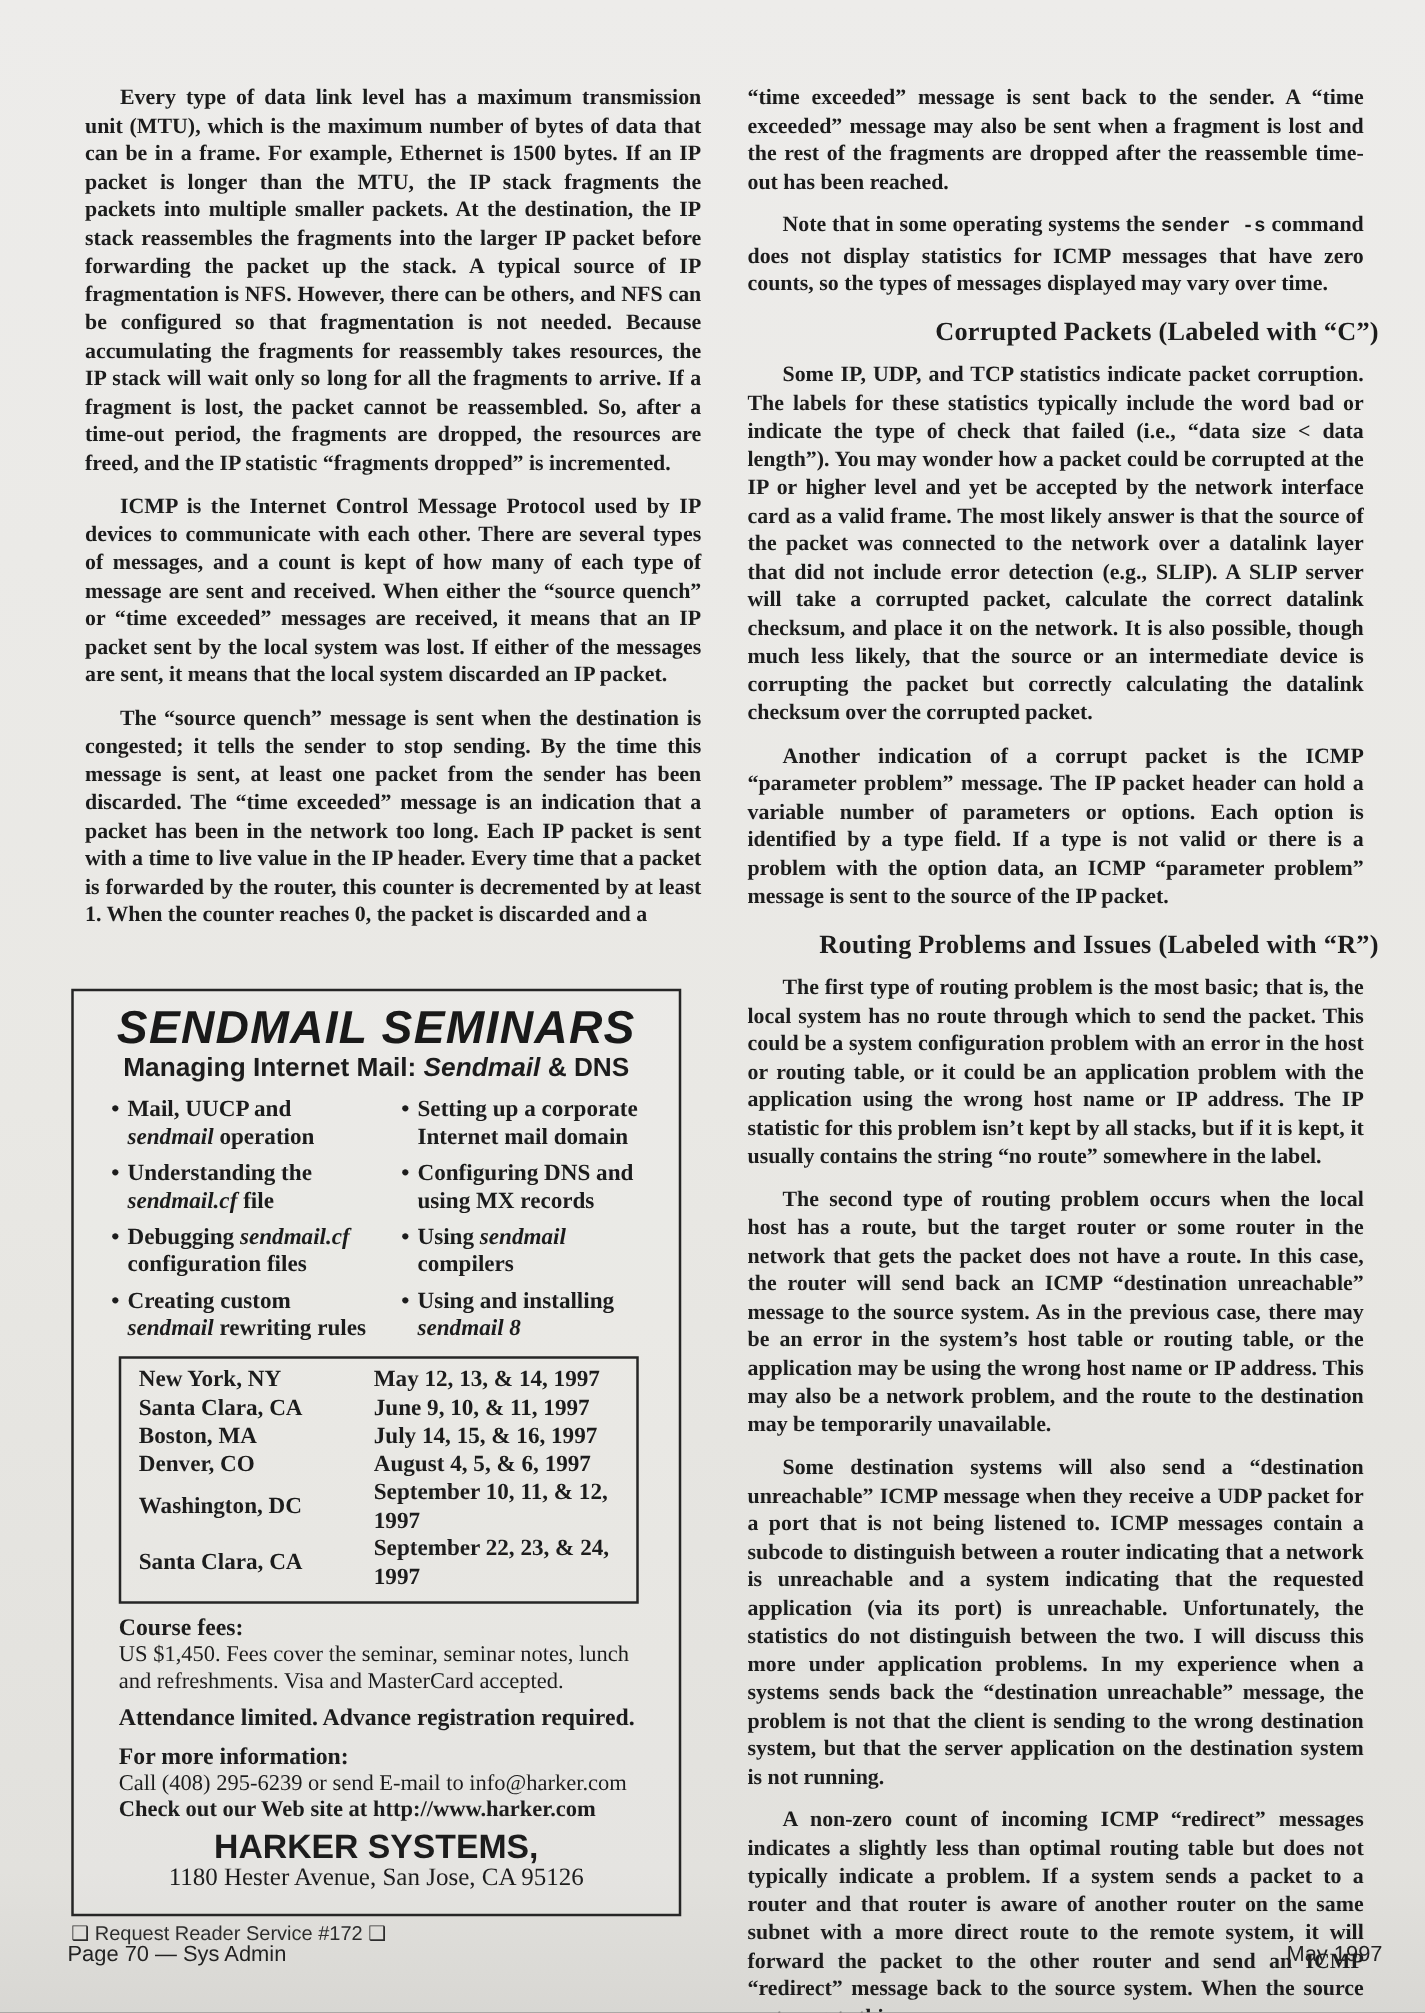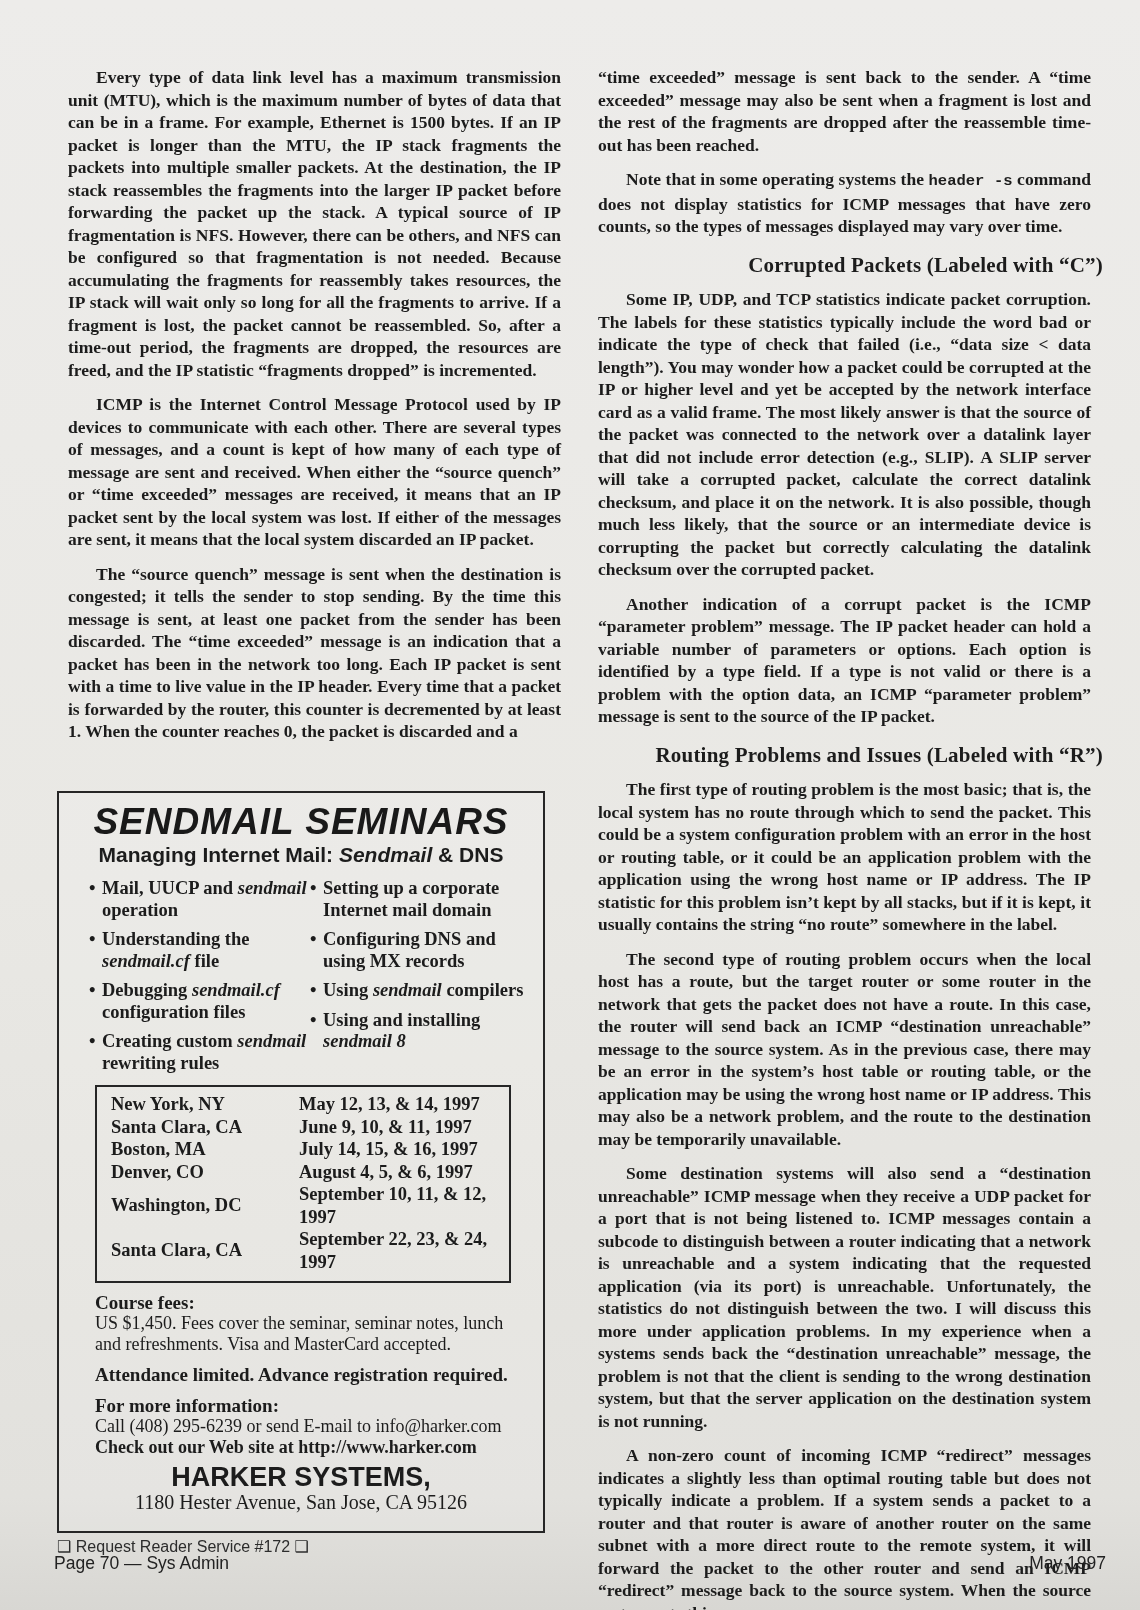--- a/index.html
+++ b/index.html
@@ -19,21 +19,21 @@
                margin:16px 0 5px 0; letter-spacing:0.2px; }
   .code { font-family:"Liberation Mono", monospace; font-size:15.5px; white-space:nowrap; }
   
   .ad { position:absolute; left:57px; top:791px; width:484px; height:738px;
         border:2px solid #262626; overflow:hidden; background:rgba(255,255,255,0.12); }
   .ad-title { margin-top:9px; text-align:center; font-family:"Liberation Sans",sans-serif;
               font-weight:bold; font-style:italic; font-size:37px; line-height:40px;
               letter-spacing:1px; color:#191919; }
   .ad-sub { text-align:center; font-family:"Liberation Sans",sans-serif; font-weight:bold;
             font-size:21px; line-height:25px; }
-  .bullets { display:flex; padding:11px 12px 0 30px; }
+  .bullets { display:flex; padding:11px 12px 0 30px; gap:22px; }
   .bcol { flex:1; }
   .bullet { position:relative; font-weight:bold; font-size:18.5px; line-height:21.5px;
             margin-bottom:8px; padding-left:13px; }
   .bullet::before { content:"\2022"; position:absolute; left:0; }
   .locbox { margin:3px 32px 0 36px; border:2px solid #262626; padding:6px 10px 8px 14px; }
   .loc-title { font-weight:bold; font-size:19.5px; line-height:23px; margin-bottom:4px; }
   table.loc { border-collapse:collapse; }
   table.loc td { font-weight:bold; font-size:18.5px; line-height:22.5px; padding:0; }
   td.city { width:188px; }
   .blk { margin:9px 32px 0 36px; }
@@ -56,21 +56,21 @@
 <div class="page">
 
   <div class="col col-left">
     <p class="ind">Every type of data link level has a maximum transmission unit (MTU), which is the maximum number of bytes of data that can be in a frame. For example, Ethernet is 1500 bytes. If an IP packet is longer than the MTU, the IP stack fragments the packets into multiple smaller packets. At the destination, the IP stack reassembles the fragments into the larger IP packet before forwarding the packet up the stack. A typical source of IP fragmentation is NFS. However, there can be others, and NFS can be configured so that fragmentation is not needed. Because accumulating the fragments for reassembly takes resources, the IP stack will wait only so long for all the fragments to arrive. If a fragment is lost, the packet cannot be reassembled. So, after a time-out period, the fragments are dropped, the resources are freed, and the IP statistic “fragments dropped” is incremented.</p>
     <p class="ind">ICMP is the Internet Control Message Protocol used by IP devices to communicate with each other. There are several types of messages, and a count is kept of how many of each type of message are sent and received. When either the “source quench” or “time exceeded” messages are received, it means that an IP packet sent by the local system was lost. If either of the messages are sent, it means that the local system discarded an IP packet.</p>
     <p class="ind">The “source quench” message is sent when the destination is congested; it tells the sender to stop sending. By the time this message is sent, at least one packet from the sender has been discarded. The “time exceeded” message is an indication that a packet has been in the network too long. Each IP packet is sent with a time to live value in the IP header. Every time that a packet is forwarded by the router, this counter is decremented by at least 1. When the counter reaches 0, the packet is discarded and a</p>
   </div>
 
   <div class="col col-right">
     <p>“time exceeded” message is sent back to the sender. A “time exceeded” message may also be sent when a fragment is lost and the rest of the fragments are dropped after the reassemble time-out has been reached.</p>
-    <p class="ind"><span>Note that in some operating systems the </span><span class="code">header -s</span><span> command does not display statistics for ICMP messages that have zero counts, so the types of messages displayed may vary over time.</span></p>
+    <p class="ind"><span>Note that in some operating systems the </span><span class="code">sender -s</span><span> command does not display statistics for ICMP messages that have zero counts, so the types of messages displayed may vary over time.</span></p>
     <div class="section-h">Corrupted Packets (Labeled with “C”)</div>
     <p class="ind">Some IP, UDP, and TCP statistics indicate packet corruption. The labels for these statistics typically include the word bad or indicate the type of check that failed (i.e., “data size &lt; data length”). You may wonder how a packet could be corrupted at the IP or higher level and yet be accepted by the network interface card as a valid frame. The most likely answer is that the source of the packet was connected to the network over a datalink layer that did not include error detection (e.g., SLIP). A SLIP server will take a corrupted packet, calculate the correct datalink checksum, and place it on the network. It is also possible, though much less likely, that the source or an intermediate device is corrupting the packet but correctly calculating the datalink checksum over the corrupted packet.</p>
     <p class="ind">Another indication of a corrupt packet is the ICMP “parameter problem” message. The IP packet header can hold a variable number of parameters or options. Each option is identified by a type field. If a type is not valid or there is a problem with the option data, an ICMP “parameter problem” message is sent to the source of the IP packet.</p>
     <div class="section-h">Routing Problems and Issues (Labeled with “R”)</div>
     <p class="ind">The first type of routing problem is the most basic; that is, the local system has no route through which to send the packet. This could be a system configuration problem with an error in the host or routing table, or it could be an application problem with the application using the wrong host name or IP address. The IP statistic for this problem isn’t kept by all stacks, but if it is kept, it usually contains the string “no route” somewhere in the label.</p>
     <p class="ind">The second type of routing problem occurs when the local host has a route, but the target router or some router in the network that gets the packet does not have a route. In this case, the router will send back an ICMP “destination unreachable” message to the source system. As in the previous case, there may be an error in the system’s host table or routing table, or the application may be using the wrong host name or IP address. This may also be a network problem, and the route to the destination may be temporarily unavailable.</p>
     <p class="ind">Some destination systems will also send a “destination unreachable” ICMP message when they receive a UDP packet for a port that is not being listened to. ICMP messages contain a subcode to distinguish between a router indicating that a network is unreachable and a system indicating that the requested application (via its port) is unreachable. Unfortunately, the statistics do not distinguish between the two. I will discuss this more under application problems. In my experience when a systems sends back the “destination unreachable” message, the problem is not that the client is sending to the wrong destination system, but that the server application on the destination system is not running.</p>
     <p class="ind">A non-zero count of incoming ICMP “redirect” messages indicates a slightly less than optimal routing table but does not typically indicate a problem. If a system sends a packet to a router and that router is aware of another router on the same subnet with a more direct route to the remote system, it will forward the packet to the other router and send an ICMP “redirect” message back to the source system. When the source system gets this</p>
   </div>
 

